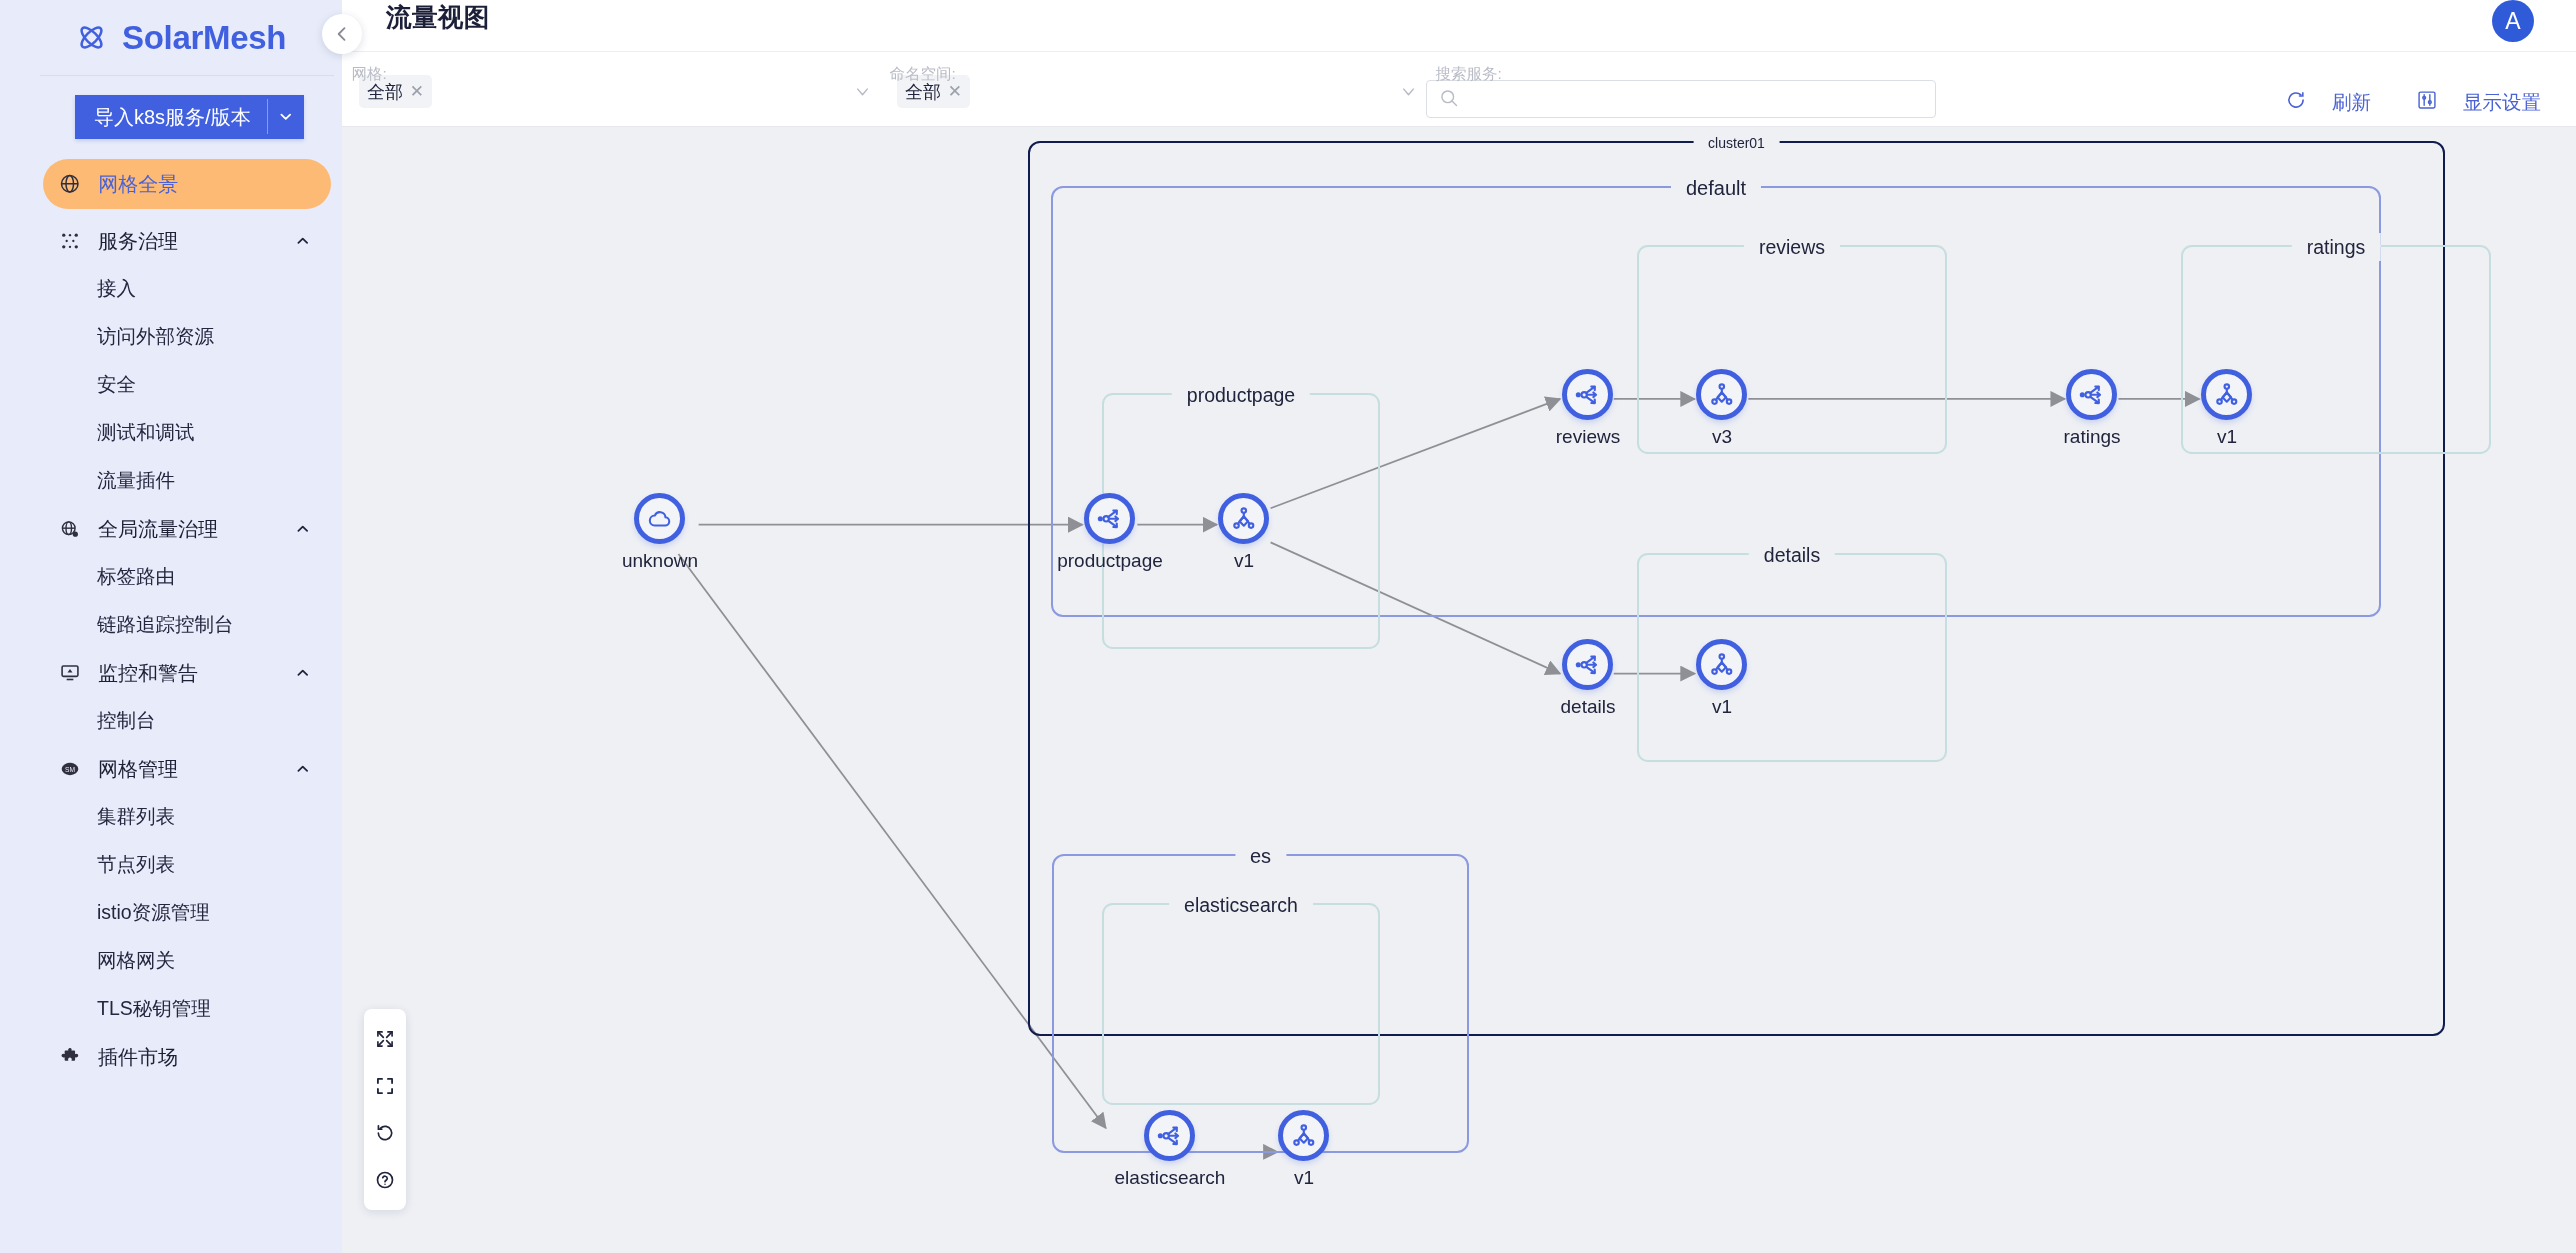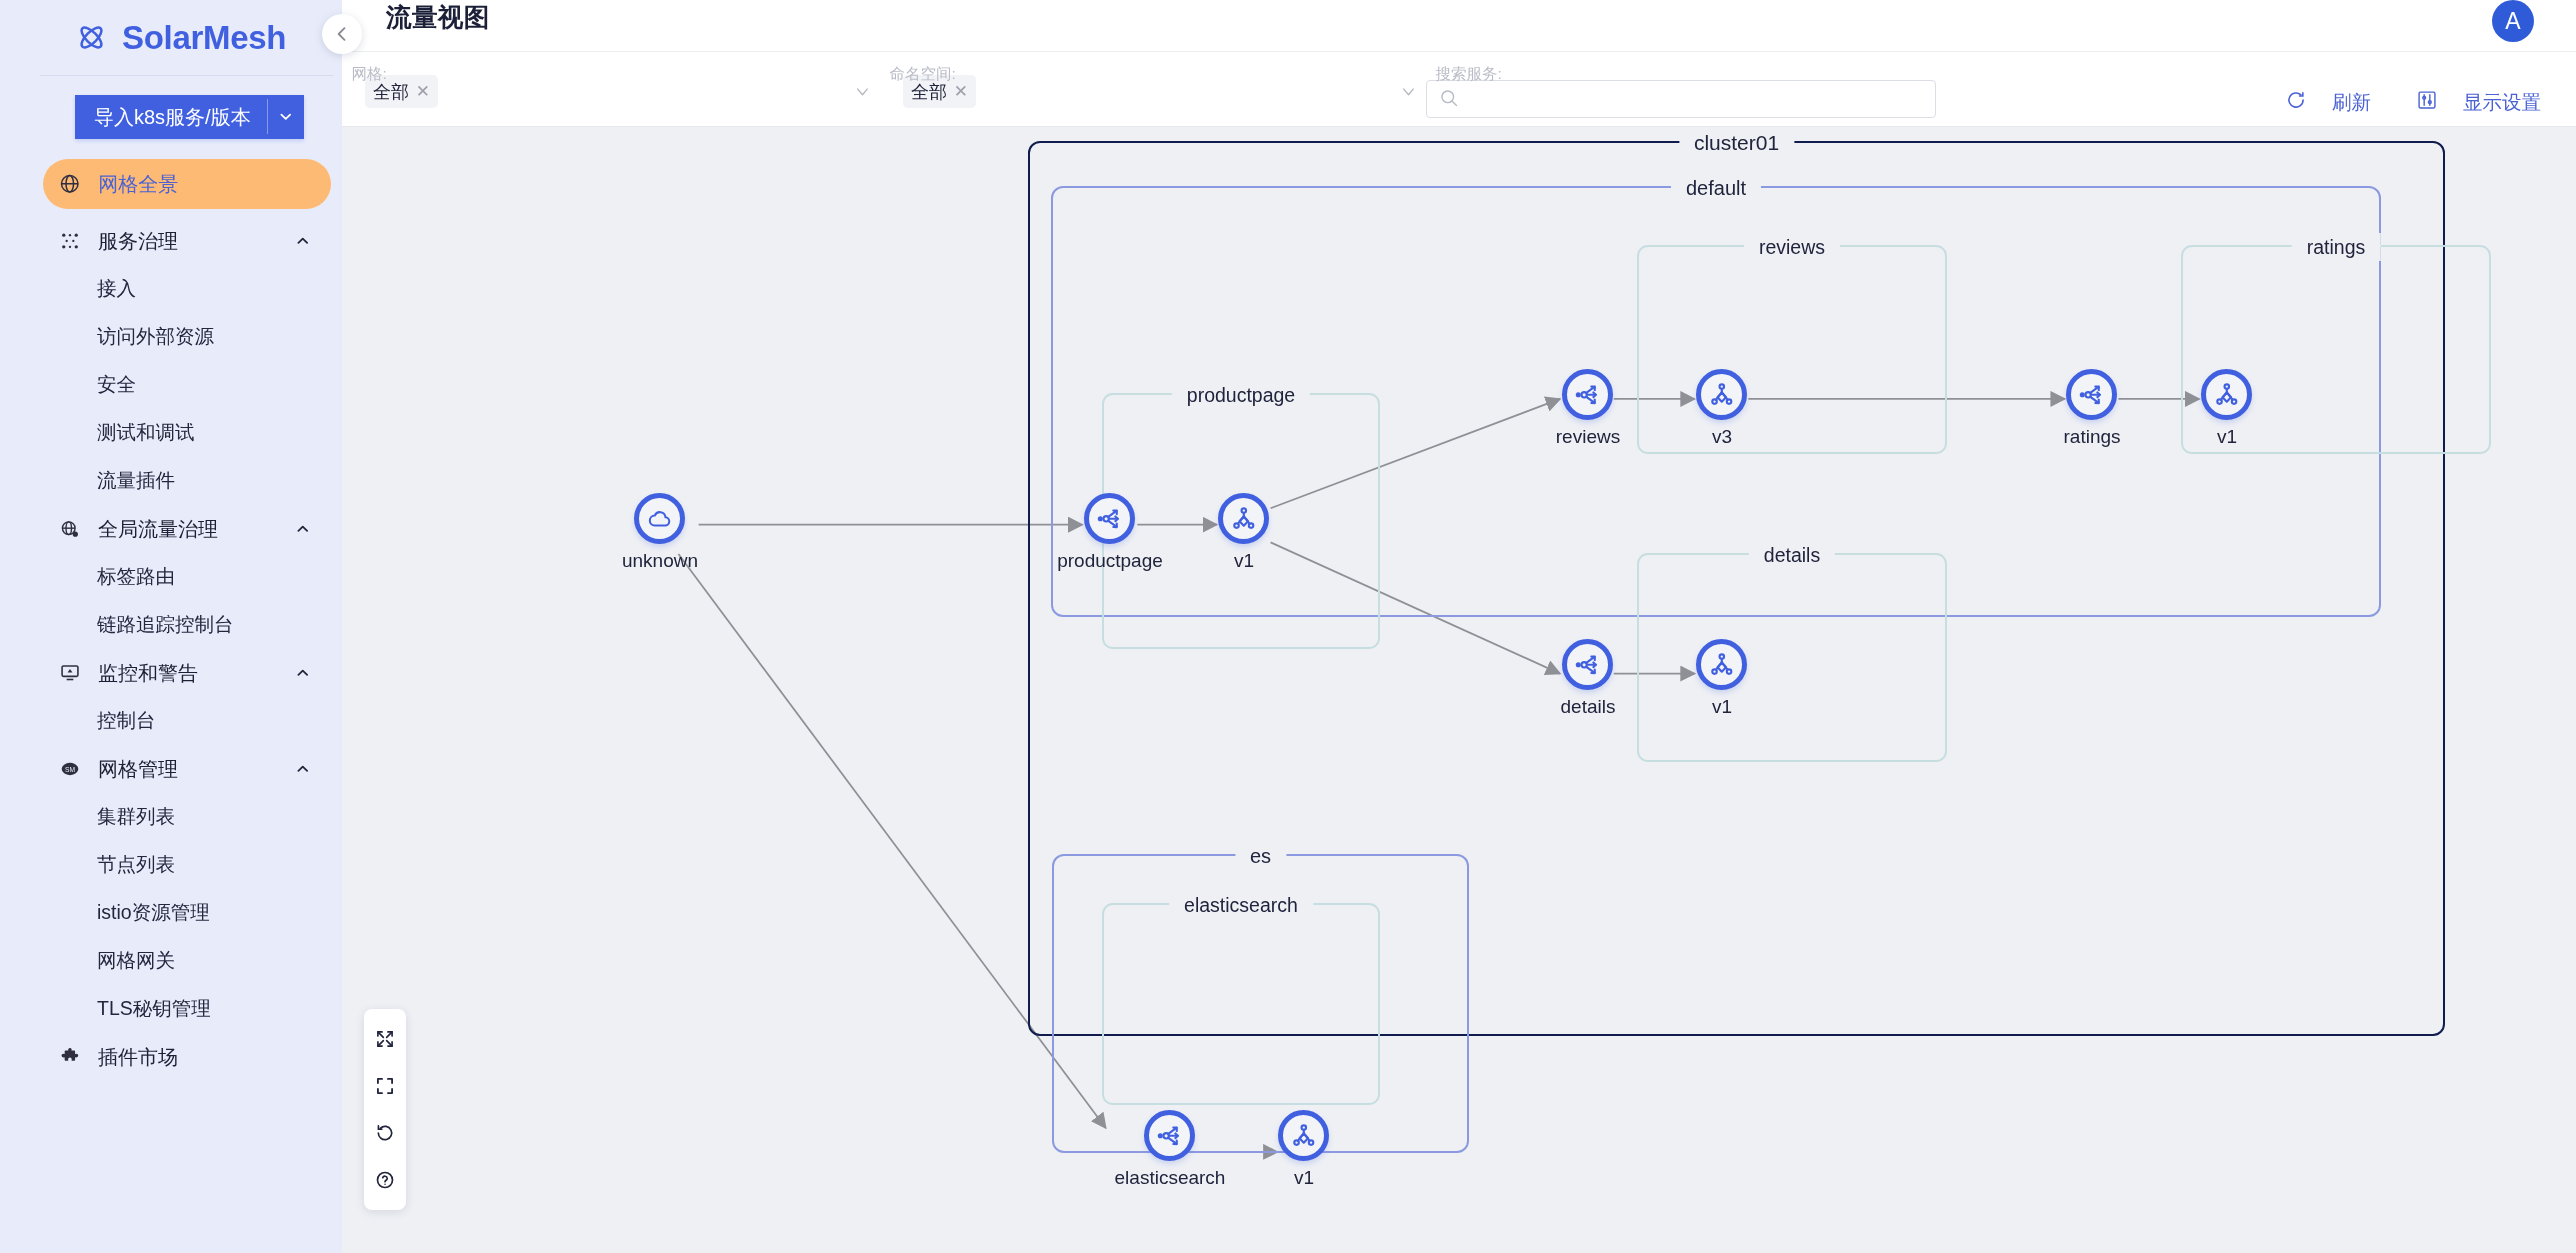--- a/index.html
+++ b/index.html
@@ -100,21 +100,21 @@
     height: 75px; background: #fff; display: flex; align-items: flex-start;
     padding: 9.4px 35px 0 0; border-bottom: 0.7px solid #e7e8ed;
   }
   .filt { position: relative; padding-top: 9.4px; }
   .filt-label {
     position: absolute; top: 2.7px; left: 9.4px;
     font-size: 15.5px; color: #b9bcc6; white-space: nowrap;
   }
   .filt-ctrl {
     display: flex; align-items: center; height: 42px;
-    border-bottom: 0px solid transparent; padding: 0 8px 0 23px;
+    border-bottom: 0px solid transparent; padding: 0 8px 0 17px;
   }
   .tag {
     display: inline-flex; align-items: center; gap: 6.7px;
     background: #f2f3f6; border-radius: 4.7px; padding: 4.7px 8px;
     font-size: 18px; color: #21243c;
   }
   .tag .x { color: #9da1ad; font-size: 17px; cursor: pointer; }
   .filt-caret { margin-left: auto; color: #b5b9c4; display: flex; padding-left: 16px; }
 
   .filt-mesh { width: 538px; }
@@ -141,21 +141,21 @@
   .canvas { flex: 1 1 auto; position: relative; background: #eef0f4; overflow: hidden; }
   .canvas > svg.edges { position: absolute; inset: 0; width: 100%; height: 100%; }
 
   .box { position: absolute; border-radius: 12px; }
   .box > .boxlabel {
     position: absolute; top: -14px; left: 50%; transform: translateX(-50%);
     background: #eef0f4; padding: 0 15px; white-space: nowrap;
     font-size: 20px; color: #22243d; line-height: 28px;
   }
   .box.cluster { border: 2.7px solid #101b4e; }
-  .box.cluster > .boxlabel { font-size: 21px; }
+  .box.cluster > .boxlabel { font-size: 14px; }
   .box.ns { border: 2px solid #8b9ae0; }
   .box.svcgrp { border: 2px solid #c6dee0; border-radius: 10.8px; }
   .box.svcgrp > .boxlabel { font-size: 19.5px; }
 
   .node { position: absolute; width: 0; height: 0; }
   .node .ring {
     position: absolute; left: -25.6px; top: -25.6px;
     width: 51px; height: 51px; border-radius: 50%;
     border: 5.4px solid #4160e0; background: #f2f4f8;
     display: flex; align-items: center; justify-content: center;

